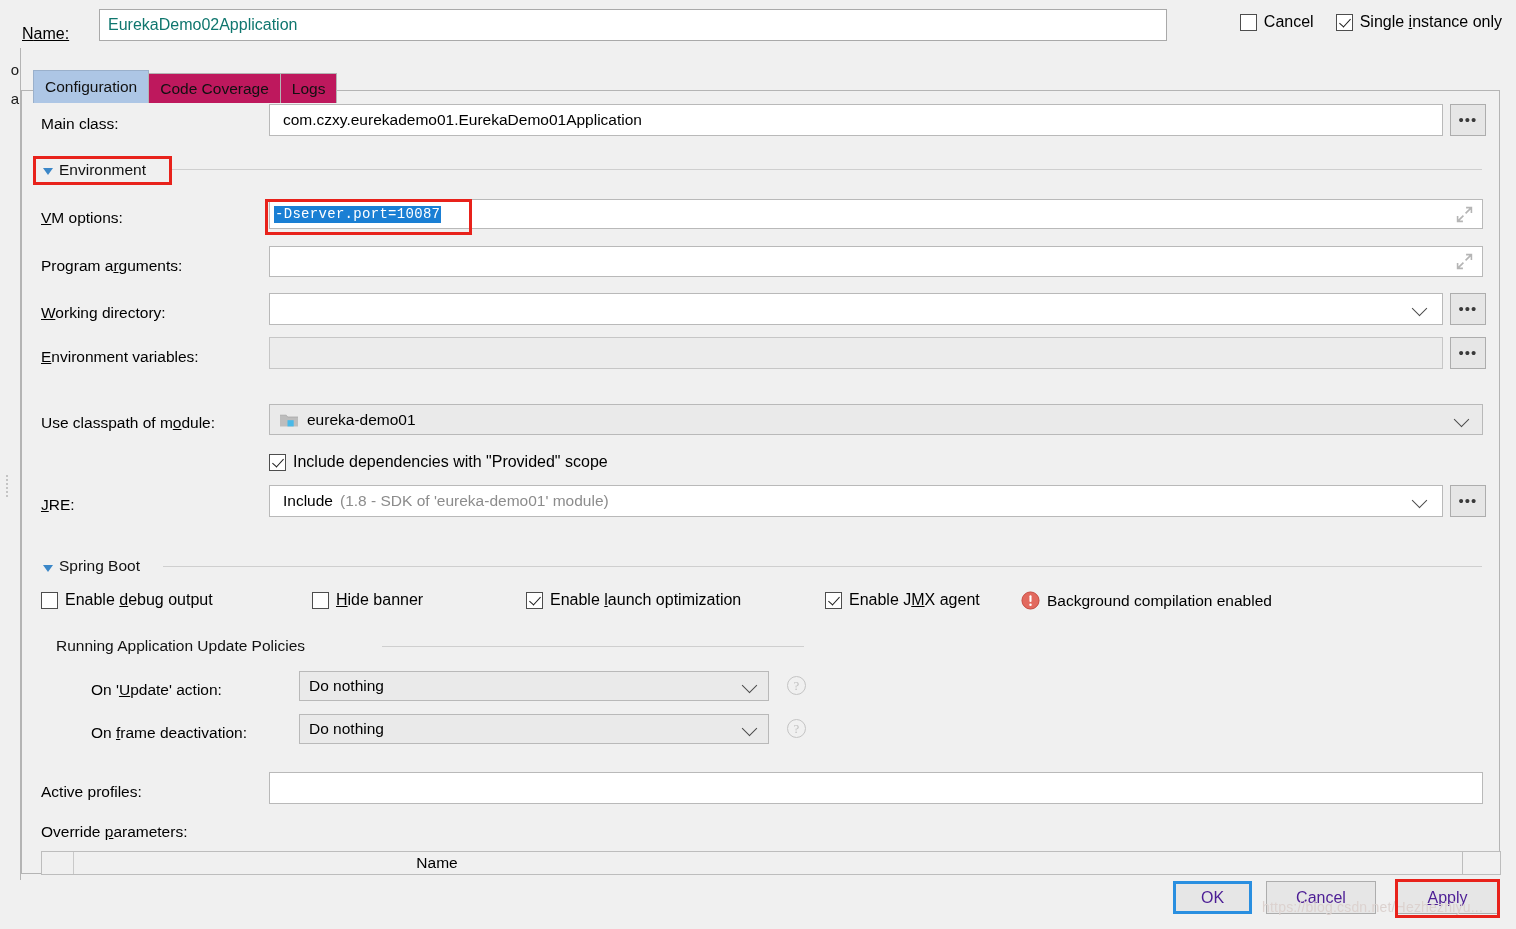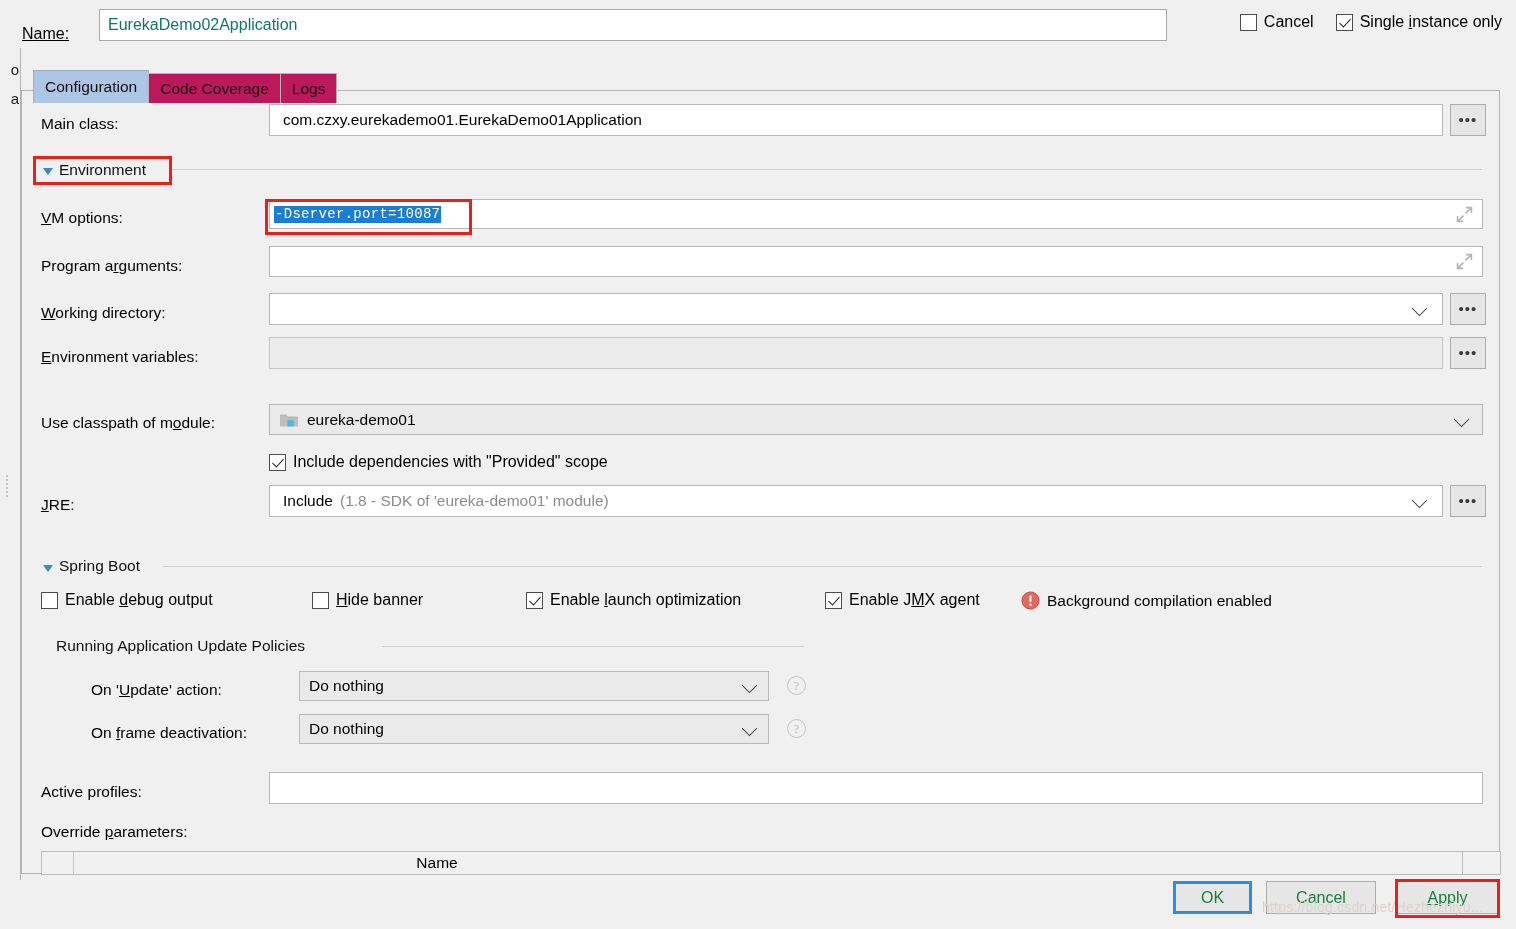--- a/index.html
+++ b/index.html
@@ -133,21 +133,21 @@
     display: flex; align-items: center; justify-content: center;
     font-size: 15.5px; border-right: 1px solid #c9c9c9; height: 100%;
   }
   .tbl-head .cell:last-child { border-right: none; }
 
   
   .btnbar { position: absolute; left: 0; top: 876px; width: 1516px; height: 53px; }
   .dlg-btn {
     position: absolute; height: 33px; background: #e6e6e6; border: 1px solid #adadad;
     font-size: 16px; display: flex; align-items: center; justify-content: center;
-    color: #15803d; font-family: "Liberation Sans", sans-serif;
+    color: #4c1d95; font-family: "Liberation Sans", sans-serif;
   }
   .dlg-btn.focus { border: 3px solid #2a8fe0; }
   .dlg-btn u { text-decoration: underline; }
 
   .watermark {
     position: absolute; left: 1262px; top: 899px;
     font-size: 14px; color: #dcd2cf; white-space: nowrap;
     font-family: "Liberation Sans", sans-serif; letter-spacing: 0.2px;
   }
 </style>

